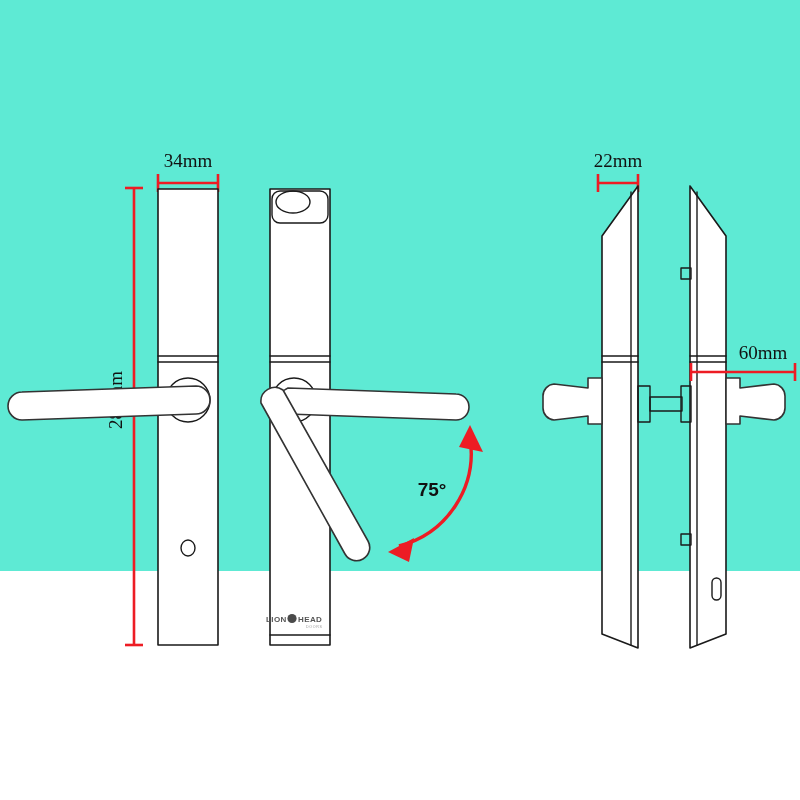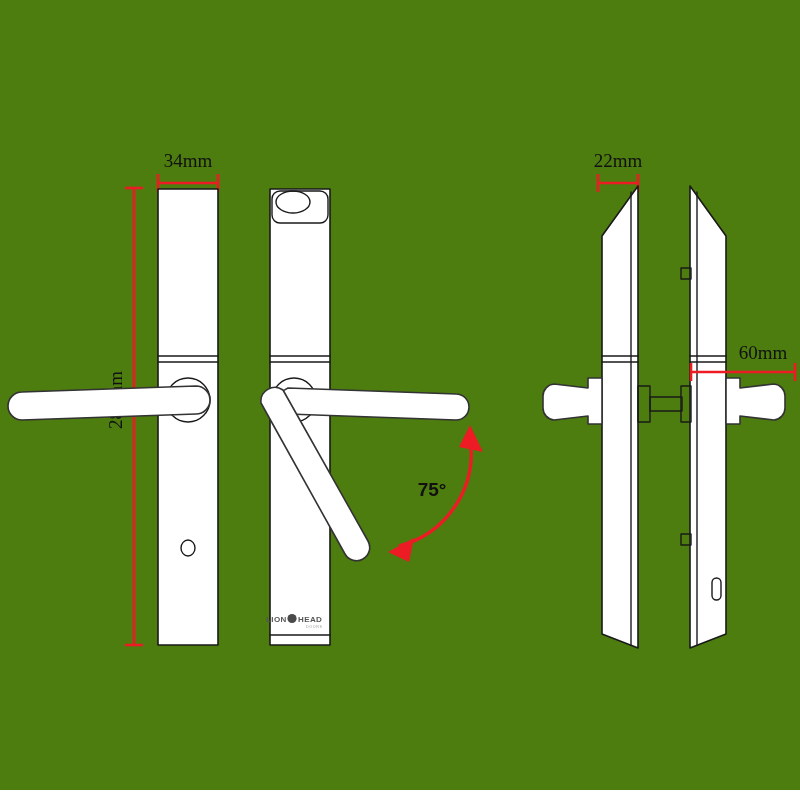--- a/index.html
+++ b/index.html
@@ -10,22 +10,22 @@
   }
   body {
     width: 800px;
     height: 800px;
     overflow: hidden;
     font-family: "Liberation Serif", serif;
   }
   #drawing-root {
     position: relative;
     width: 800px;
-    height: 790px;
-    background: #4d7c0f;
+    height: 571px;
+    background: #5eead4;
   }
   svg#technical-drawing {
     display: block;
     width: 800px;
     height: 800px;
   }
   .outline {
     fill: #ffffff;
     stroke: #1a1a1a;
     stroke-width: 1.6;

